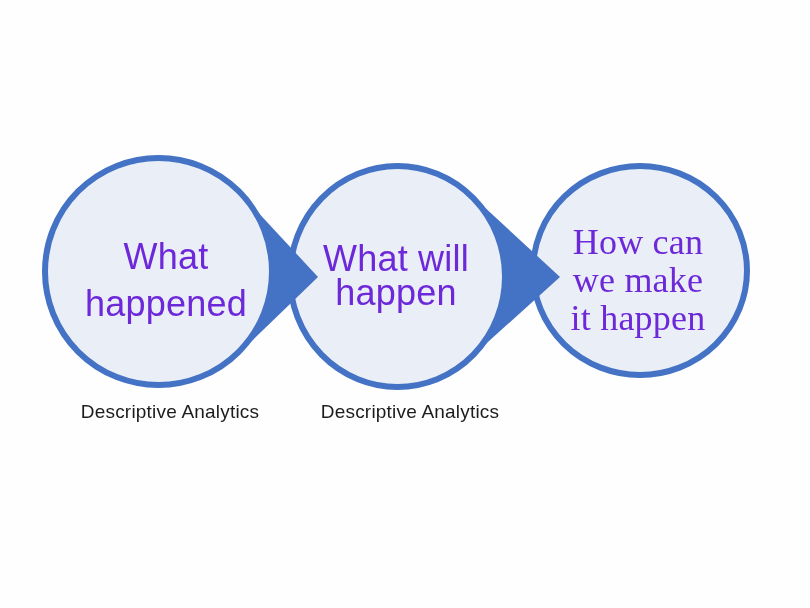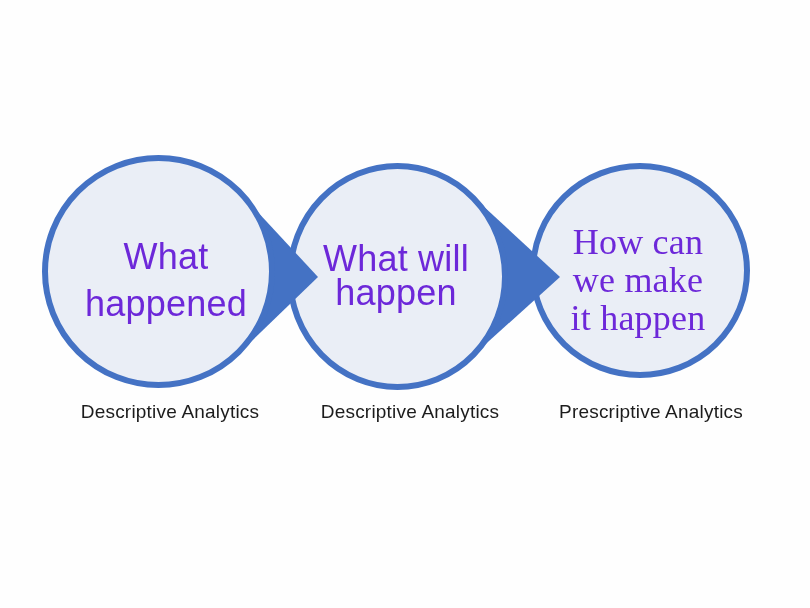--- a/index.html
+++ b/index.html
@@ -68,15 +68,14 @@
 happen</div>
 
   <div class="circle-text lh-medium pos-text-3">How can
 we make
 it happen</div>
 
   <div class="caption pos-cap-1">Descriptive Analytics</div>
 
   <div class="caption pos-cap-2">Descriptive Analytics</div>
 
-  <div class="caption pos-cap-3">Prescriptive Analytics</div>
 
 </div>
 
 </body></html>

